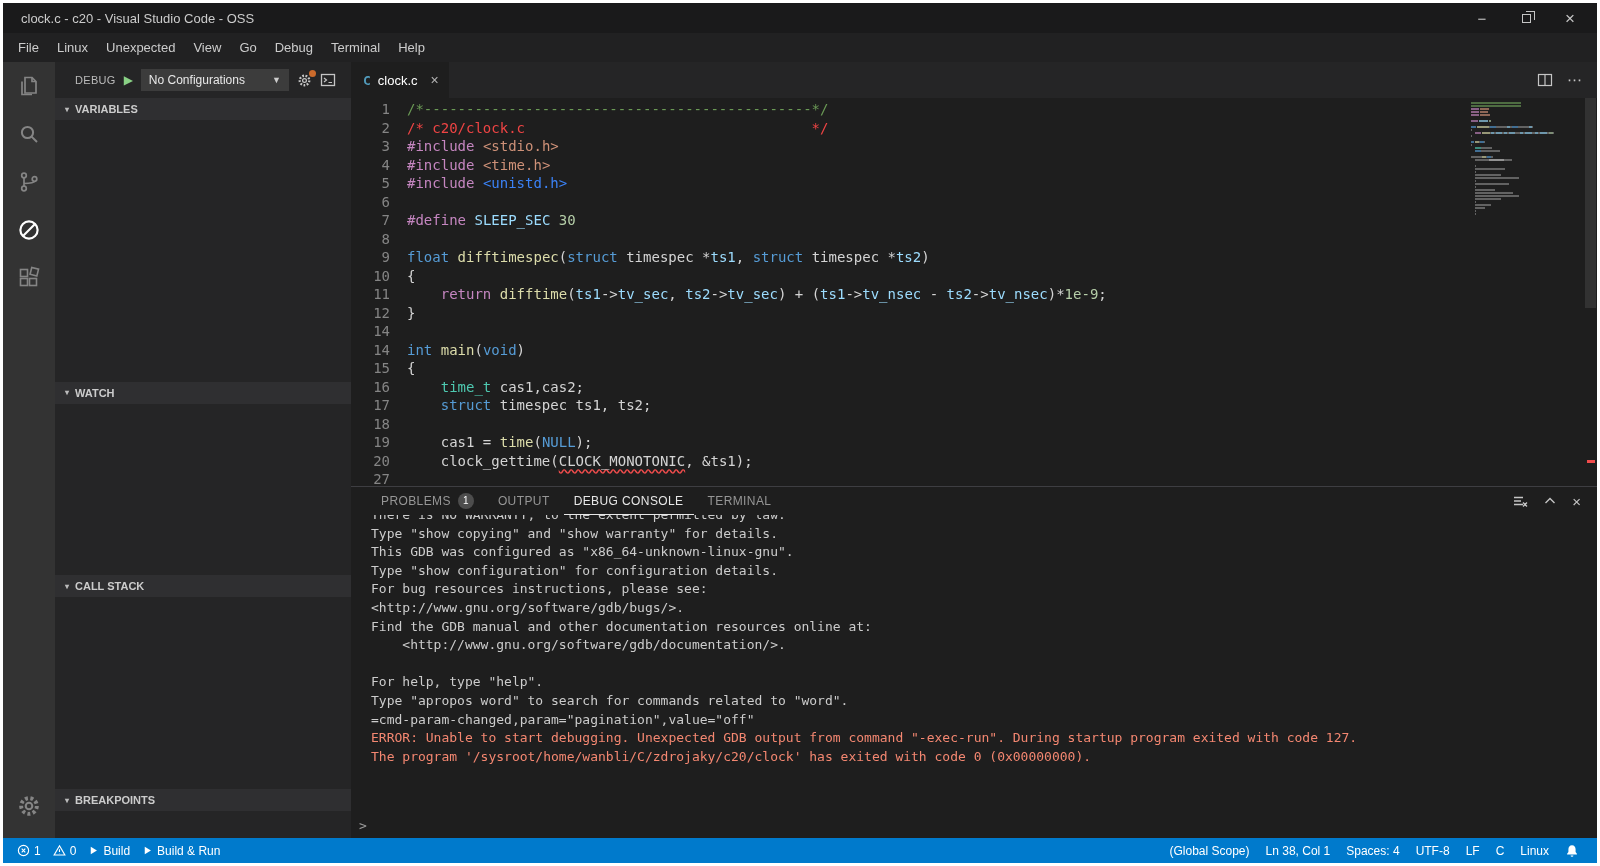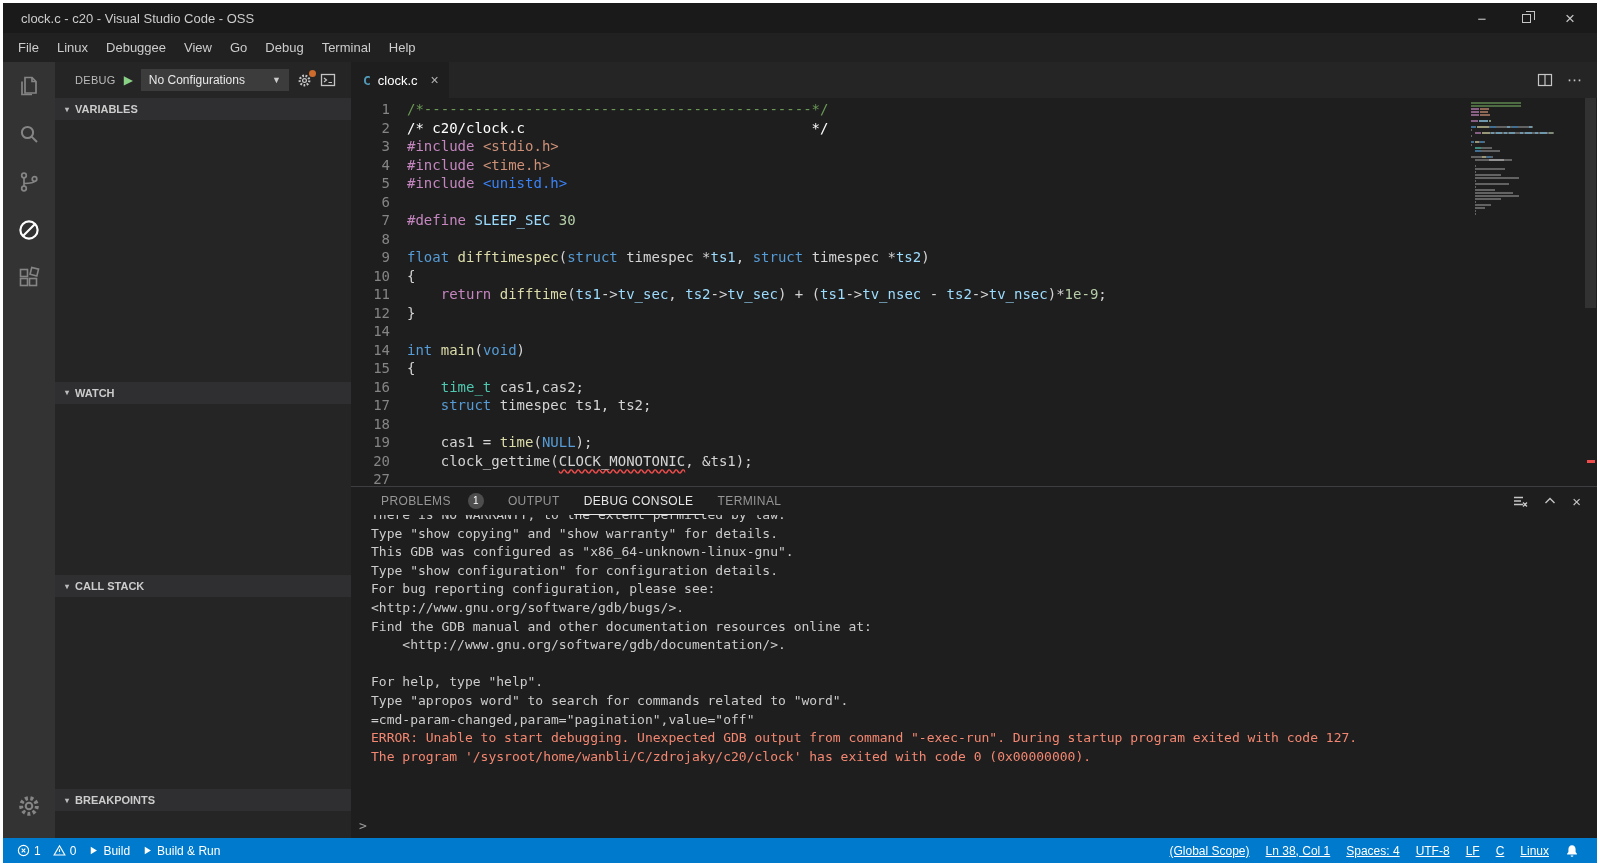--- a/index.html
+++ b/index.html
@@ -56,39 +56,39 @@
   .minimap{position:absolute;top:4px;right:14px;width:112px;opacity:.85;}
   .mm-row{height:3px;white-space:nowrap;font-size:0;}
   .mm-tok{display:inline-block;height:2px;vertical-align:top;opacity:.75;}
   .scrollbar{position:absolute;top:0;right:0;width:13px;height:100%;}
   .scroll-thumb{position:absolute;top:0;left:1px;width:11px;height:54%;background:rgba(121,121,121,.22);}
   .ruler-mark{position:absolute;right:2px;top:362px;width:8px;height:3px;background:#f14c4c;}
   
   .panel{flex:1;border-top:1px solid #3e3e42;display:flex;flex-direction:column;min-height:0;background:#1e1e1e;}
   .panel-tabs{height:28px;flex:none;display:flex;align-items:center;gap:4px;padding-left:20px;}
   .panel-tab{font-size:12px;letter-spacing:.4px;color:#969696;padding:0 10px;height:100%;
-       display:flex;align-items:center;gap:17px;border-bottom:1px solid transparent;text-align:center;}
+       display:flex;align-items:center;gap:7px;border-bottom:1px solid transparent;text-align:center;}
   .panel-tab.active{color:#e7e7e7;border-bottom-color:#e7e7e7;}
   .panel-badge{background:#4d4d4d;color:#ffffff;font-size:10px;width:16px;height:16px;border-radius:50%;
        display:flex;align-items:center;justify-content:center;letter-spacing:0;}
   .panel-actions{margin-left:auto;display:flex;align-items:center;gap:14px;padding-right:16px;color:#c5c5c5;}
   .panel-x{font-size:15px;color:#c5c5c5;}
   .console-viewport{height:272px;overflow:hidden;padding-left:20px;flex:none;}
   .console-inner{margin-top:-9px;}
   .console-line{font-family:"DejaVu Sans Mono",monospace;font-size:13px;line-height:18.6px;min-height:18.6px;
        white-space:pre;color:#cccccc;}
   .console-line.error{color:#f48771;}
   .console-prompt-row{margin-top:auto;height:26px;flex:none;display:flex;align-items:center;padding-left:8px;}
   .prompt-glyph{font-family:"DejaVu Sans Mono",monospace;font-size:13px;color:#9b9b9b;}
   
   .statusbar{height:25px;flex:none;background:#007acc;display:flex;align-items:center;color:#ffffff;
        font-size:12px;padding:0 10px 0 8px;}
   .status-item{display:flex;align-items:center;gap:4px;padding:0 6px;height:100%;}
   .status-right{margin-left:auto;display:flex;align-items:center;}
-  .status-right .status-item{padding:0 8px;text-decoration:underline;}
+  .status-right .status-item{padding:0 8px;}
   svg{display:block;}
 </style>
 </head>
 <body>
 
 <div class="frame">
 
   <div class="titlebar">
     <span class="title">clock.c - c20 - Visual Studio Code - OSS</span>
     <div class="win-controls">
@@ -96,21 +96,21 @@
       <span class="win-btn">
           <span class="restore-box"></span>
         </span>
       <span class="win-btn" style="font-size:17px;">×</span>
     </div>
   </div>
 
   <div class="menubar" id="menubar">
       <div class="menu-item">File</div>
       <div class="menu-item">Linux</div>
-      <div class="menu-item">Debuggee</div>
+      <div class="menu-item">Unexpected</div>
       <div class="menu-item">View</div>
       <div class="menu-item">Go</div>
       <div class="menu-item">Debug</div>
       <div class="menu-item">Terminal</div>
       <div class="menu-item">Help</div>
     </div>
 
   <div class="main">
 
     <div class="activitybar">
@@ -242,21 +242,21 @@
                 <line x1="8" y1="2.5" x2="8" y2="13.5" stroke="currentColor" stroke-width="1.2"></line>
               </svg>
           </span>
           <span class="more-dots">⋯</span>
         </div>
       </div>
 
       <div class="editor">
         <div id="code-lines">
             <div class="code-line"><span class="gutter">1</span><span class="code-text"><span class="tk" style="color: rgb(106, 153, 85);">/*----------------------------------------------*/</span></span></div>
-            <div class="code-line"><span class="gutter">2</span><span class="code-text"><span class="tk" style="color: #ffffff;">/* c20/clock.c                                  */</span></span></div>
+            <div class="code-line"><span class="gutter">2</span><span class="code-text"><span class="tk" style="color: #ef4444;">/* c20/clock.c                                  */</span></span></div>
             <div class="code-line"><span class="gutter">3</span><span class="code-text"><span class="tk" style="color: rgb(197, 134, 192);">#include</span><span class="tk" style="color: rgb(212, 212, 212);"> </span><span class="tk" style="color: rgb(206, 145, 120);">&lt;stdio.h&gt;</span></span></div>
             <div class="code-line"><span class="gutter">4</span><span class="code-text"><span class="tk" style="color: rgb(197, 134, 192);">#include</span><span class="tk" style="color: rgb(212, 212, 212);"> </span><span class="tk" style="color: rgb(206, 145, 120);">&lt;time.h&gt;</span></span></div>
             <div class="code-line"><span class="gutter">5</span><span class="code-text"><span class="tk" style="color: rgb(197, 134, 192);">#include</span><span class="tk" style="color: rgb(212, 212, 212);"> </span><span class="tk" style="color: #3b82f6;">&lt;unistd.h&gt;</span></span></div>
             <div class="code-line"><span class="gutter">6</span><span class="code-text"></span></div>
             <div class="code-line"><span class="gutter">7</span><span class="code-text"><span class="tk" style="color: rgb(197, 134, 192);">#define</span><span class="tk" style="color: rgb(212, 212, 212);"> </span><span class="tk" style="color: rgb(156, 220, 254);">SLEEP_SEC</span><span class="tk" style="color: rgb(212, 212, 212);"> </span><span class="tk" style="color: rgb(181, 206, 168);">30</span></span></div>
             <div class="code-line"><span class="gutter">8</span><span class="code-text"></span></div>
             <div class="code-line"><span class="gutter">9</span><span class="code-text"><span class="tk" style="color: rgb(86, 156, 214);">float</span><span class="tk" style="color: rgb(212, 212, 212);"> </span><span class="tk" style="color: rgb(220, 220, 170);">difftimespec</span><span class="tk" style="color: rgb(212, 212, 212);">(</span><span class="tk" style="color: rgb(86, 156, 214);">struct</span><span class="tk" style="color: rgb(212, 212, 212);"> timespec *</span><span class="tk" style="color: rgb(156, 220, 254);">ts1</span><span class="tk" style="color: rgb(212, 212, 212);">, </span><span class="tk" style="color: rgb(86, 156, 214);">struct</span><span class="tk" style="color: rgb(212, 212, 212);"> timespec *</span><span class="tk" style="color: rgb(156, 220, 254);">ts2</span><span class="tk" style="color: rgb(212, 212, 212);">)</span></span></div>
             <div class="code-line"><span class="gutter">10</span><span class="code-text"><span class="tk" style="color: rgb(212, 212, 212);">{</span></span></div>
             <div class="code-line"><span class="gutter">11</span><span class="code-text"><span class="tk" style="color: rgb(212, 212, 212);">    </span><span class="tk" style="color: rgb(197, 134, 192);">return</span><span class="tk" style="color: rgb(212, 212, 212);"> </span><span class="tk" style="color: rgb(220, 220, 170);">difftime</span><span class="tk" style="color: rgb(212, 212, 212);">(</span><span class="tk" style="color: rgb(156, 220, 254);">ts1</span><span class="tk" style="color: rgb(212, 212, 212);">-&gt;</span><span class="tk" style="color: rgb(156, 220, 254);">tv_sec</span><span class="tk" style="color: rgb(212, 212, 212);">, </span><span class="tk" style="color: rgb(156, 220, 254);">ts2</span><span class="tk" style="color: rgb(212, 212, 212);">-&gt;</span><span class="tk" style="color: rgb(156, 220, 254);">tv_sec</span><span class="tk" style="color: rgb(212, 212, 212);">) + (</span><span class="tk" style="color: rgb(156, 220, 254);">ts1</span><span class="tk" style="color: rgb(212, 212, 212);">-&gt;</span><span class="tk" style="color: rgb(156, 220, 254);">tv_nsec</span><span class="tk" style="color: rgb(212, 212, 212);"> - </span><span class="tk" style="color: rgb(156, 220, 254);">ts2</span><span class="tk" style="color: rgb(212, 212, 212);">-&gt;</span><span class="tk" style="color: rgb(156, 220, 254);">tv_nsec</span><span class="tk" style="color: rgb(212, 212, 212);">)*</span><span class="tk" style="color: rgb(181, 206, 168);">1e-9</span><span class="tk" style="color: rgb(212, 212, 212);">;</span></span></div>
             <div class="code-line"><span class="gutter">12</span><span class="code-text"><span class="tk" style="color: rgb(212, 212, 212);">}</span></span></div>
@@ -344,21 +344,21 @@
               </span>
               <span class="panel-x">×</span>
             </div>
           </div>
         <div class="console-viewport">
           <div class="console-inner" id="console-lines">
               <div class="console-line">There is NO WARRANTY, to the extent permitted by law.</div>
               <div class="console-line">Type "show copying" and "show warranty" for details.</div>
               <div class="console-line">This GDB was configured as "x86_64-unknown-linux-gnu".</div>
               <div class="console-line">Type "show configuration" for configuration details.</div>
-              <div class="console-line">For bug reporting configuration, please see:</div>
+              <div class="console-line">For bug resources instructions, please see:</div>
               <div class="console-line">&lt;http://www.gnu.org/software/gdb/bugs/&gt;.</div>
               <div class="console-line">Find the GDB manual and other documentation resources online at:</div>
               <div class="console-line">    &lt;http://www.gnu.org/software/gdb/documentation/&gt;.</div>
               <div class="console-line"></div>
               <div class="console-line">For help, type "help".</div>
               <div class="console-line">Type "apropos word" to search for commands related to "word".</div>
               <div class="console-line">=cmd-param-changed,param="pagination",value="off"</div>
               <div class="console-line error">ERROR: Unable to start debugging. Unexpected GDB output from command "-exec-run". During startup program exited with code 127.</div>
               <div class="console-line error">The program '/sysroot/home/wanbli/C/zdrojaky/c20/clock' has exited with code 0 (0x00000000).</div>
             </div>

